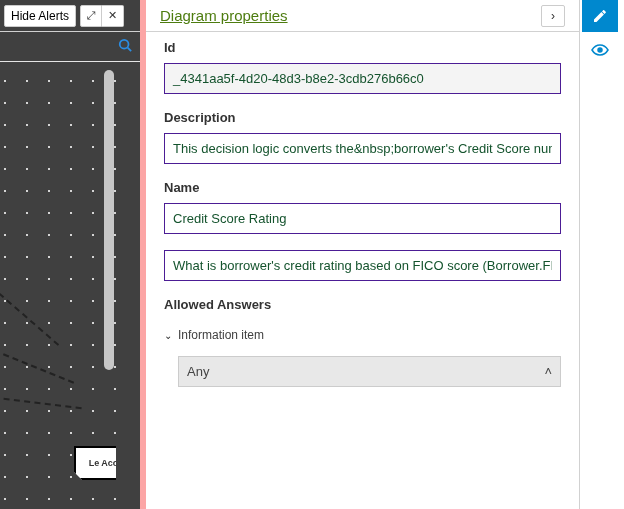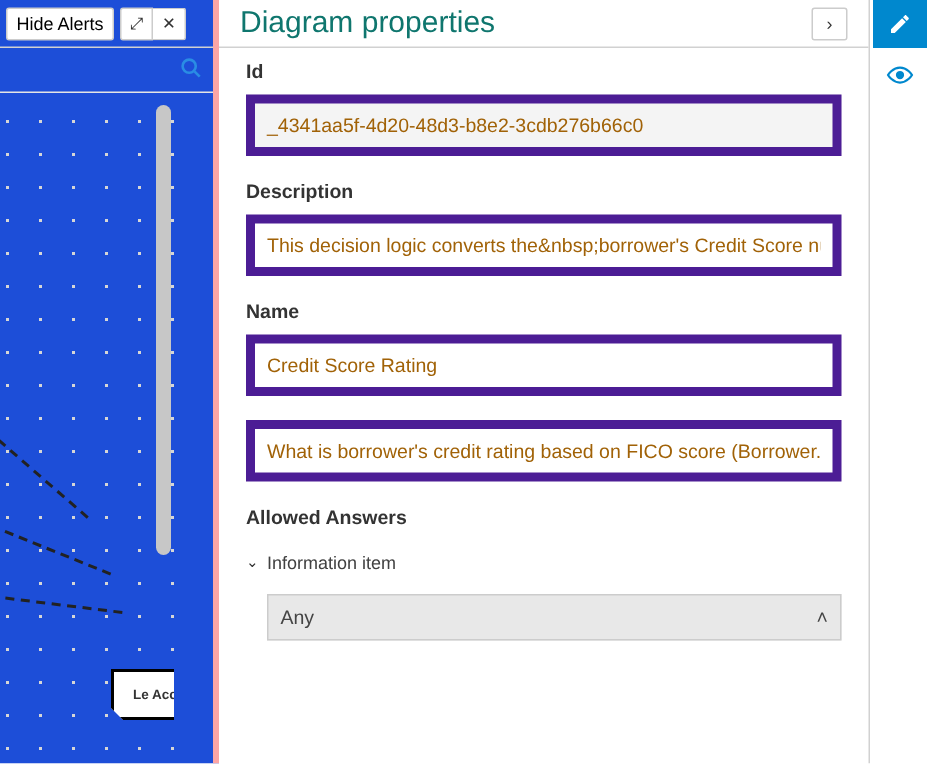--- a/index.html
+++ b/index.html
@@ -14,22 +14,22 @@
     overflow: hidden;
     position: relative;
   }
 
   
   .left-col {
     position: absolute;
     left: 0; top: 0;
     width: 146px;
     height: 509px;
-    border-right: 4px solid #fca5a5;
-    background: #1d4ed8;
+    border-right: 6px solid #fca5a5;
+    background: #404040;
   }
   .hide-alerts-bar {
     height: 32px;
     border-bottom: 1px solid #d1d1d1;
     display: flex;
     align-items: center;
     padding: 0 4px;
   }
   .btn-hide-alerts {
     border: 1px solid #ccc;
@@ -125,22 +125,23 @@
   }
   .panel-header {
     height: 32px;
     border-bottom: 1px solid #d1d1d1;
     display: flex;
     align-items: center;
     padding: 0 14px;
   }
   .panel-title {
     flex: 1;
-    font-size: 20px;
-    color: #0f766e;
+    font-size: 15px;
+    color: #4d7c0f;
+    text-decoration: underline;
   }
   .chevron-btn {
     border: 1px solid #ccc;
     background: #fff;
     width: 24px; height: 22px;
     border-radius: 2px;
     display: flex; align-items: center; justify-content: center;
     font-size: 12px;
     cursor: pointer;
   }
@@ -152,25 +153,25 @@
   }
   .field { margin-bottom: 16px; }
   .field-label {
     font-size: 13px;
     font-weight: 600;
     color: #333;
     margin-bottom: 8px;
   }
   .field input[type="text"], .field .readonly {
     width: 100%;
-    border: 6px solid #4c1d95;
+    border: 1px solid #4c1d95;
     padding: 7px 8px;
     font-size: 13px;
     border-radius: 0;
-    color: #a16207;
+    color: #14532d;
     outline: none;
   }
   .readonly {
     background: #f4f4f4;
     color: #6a6a6a;
   }
 
   .section-header {
     display: flex;
     align-items: center;

